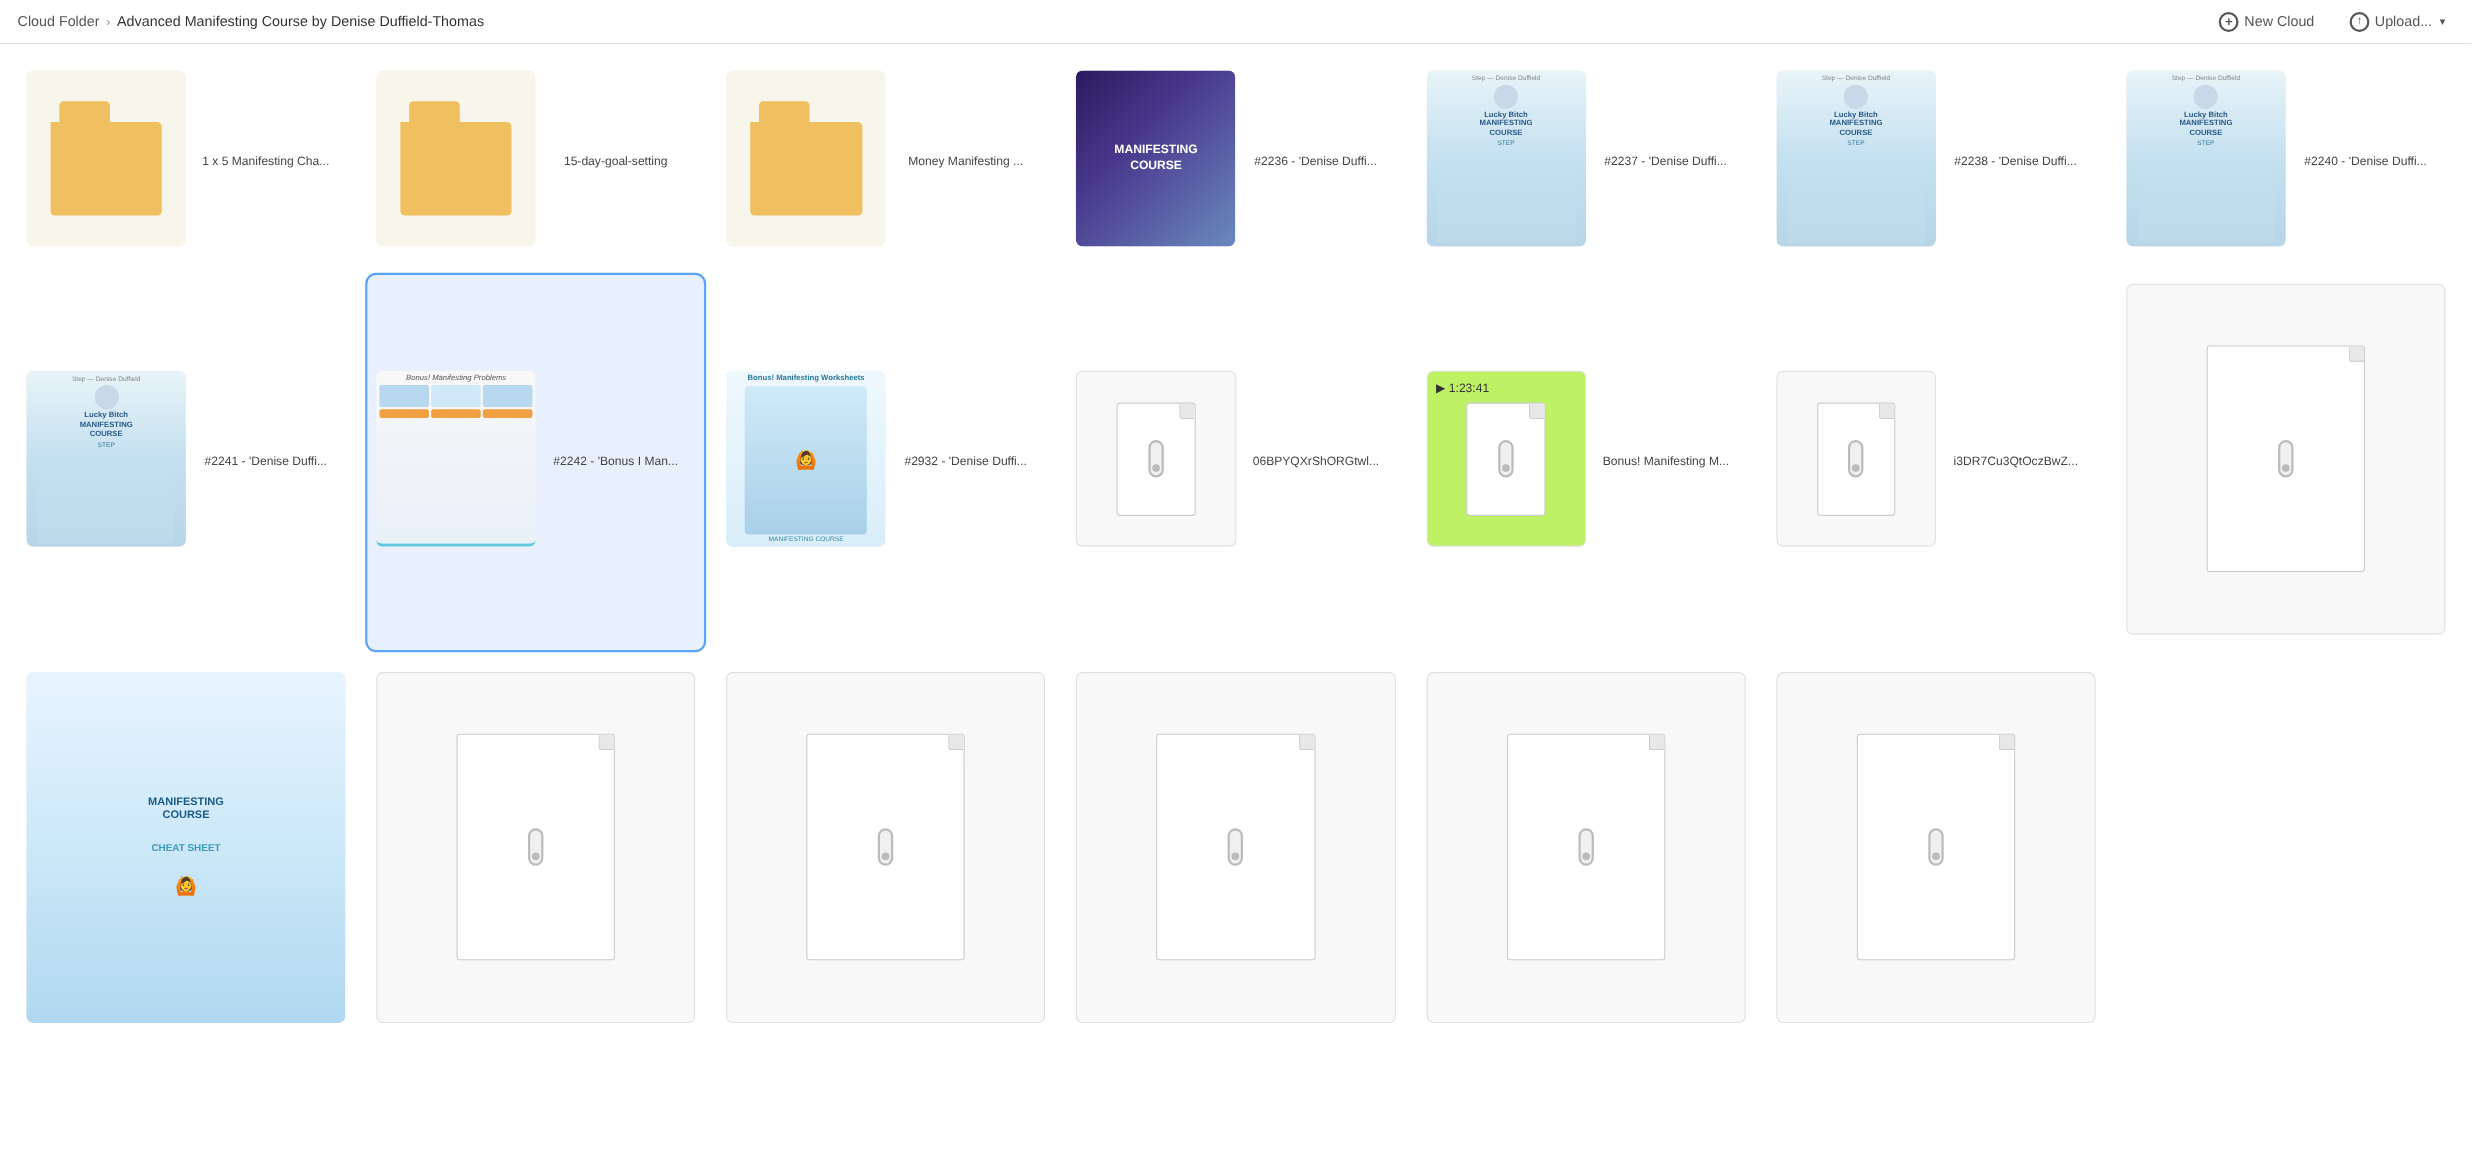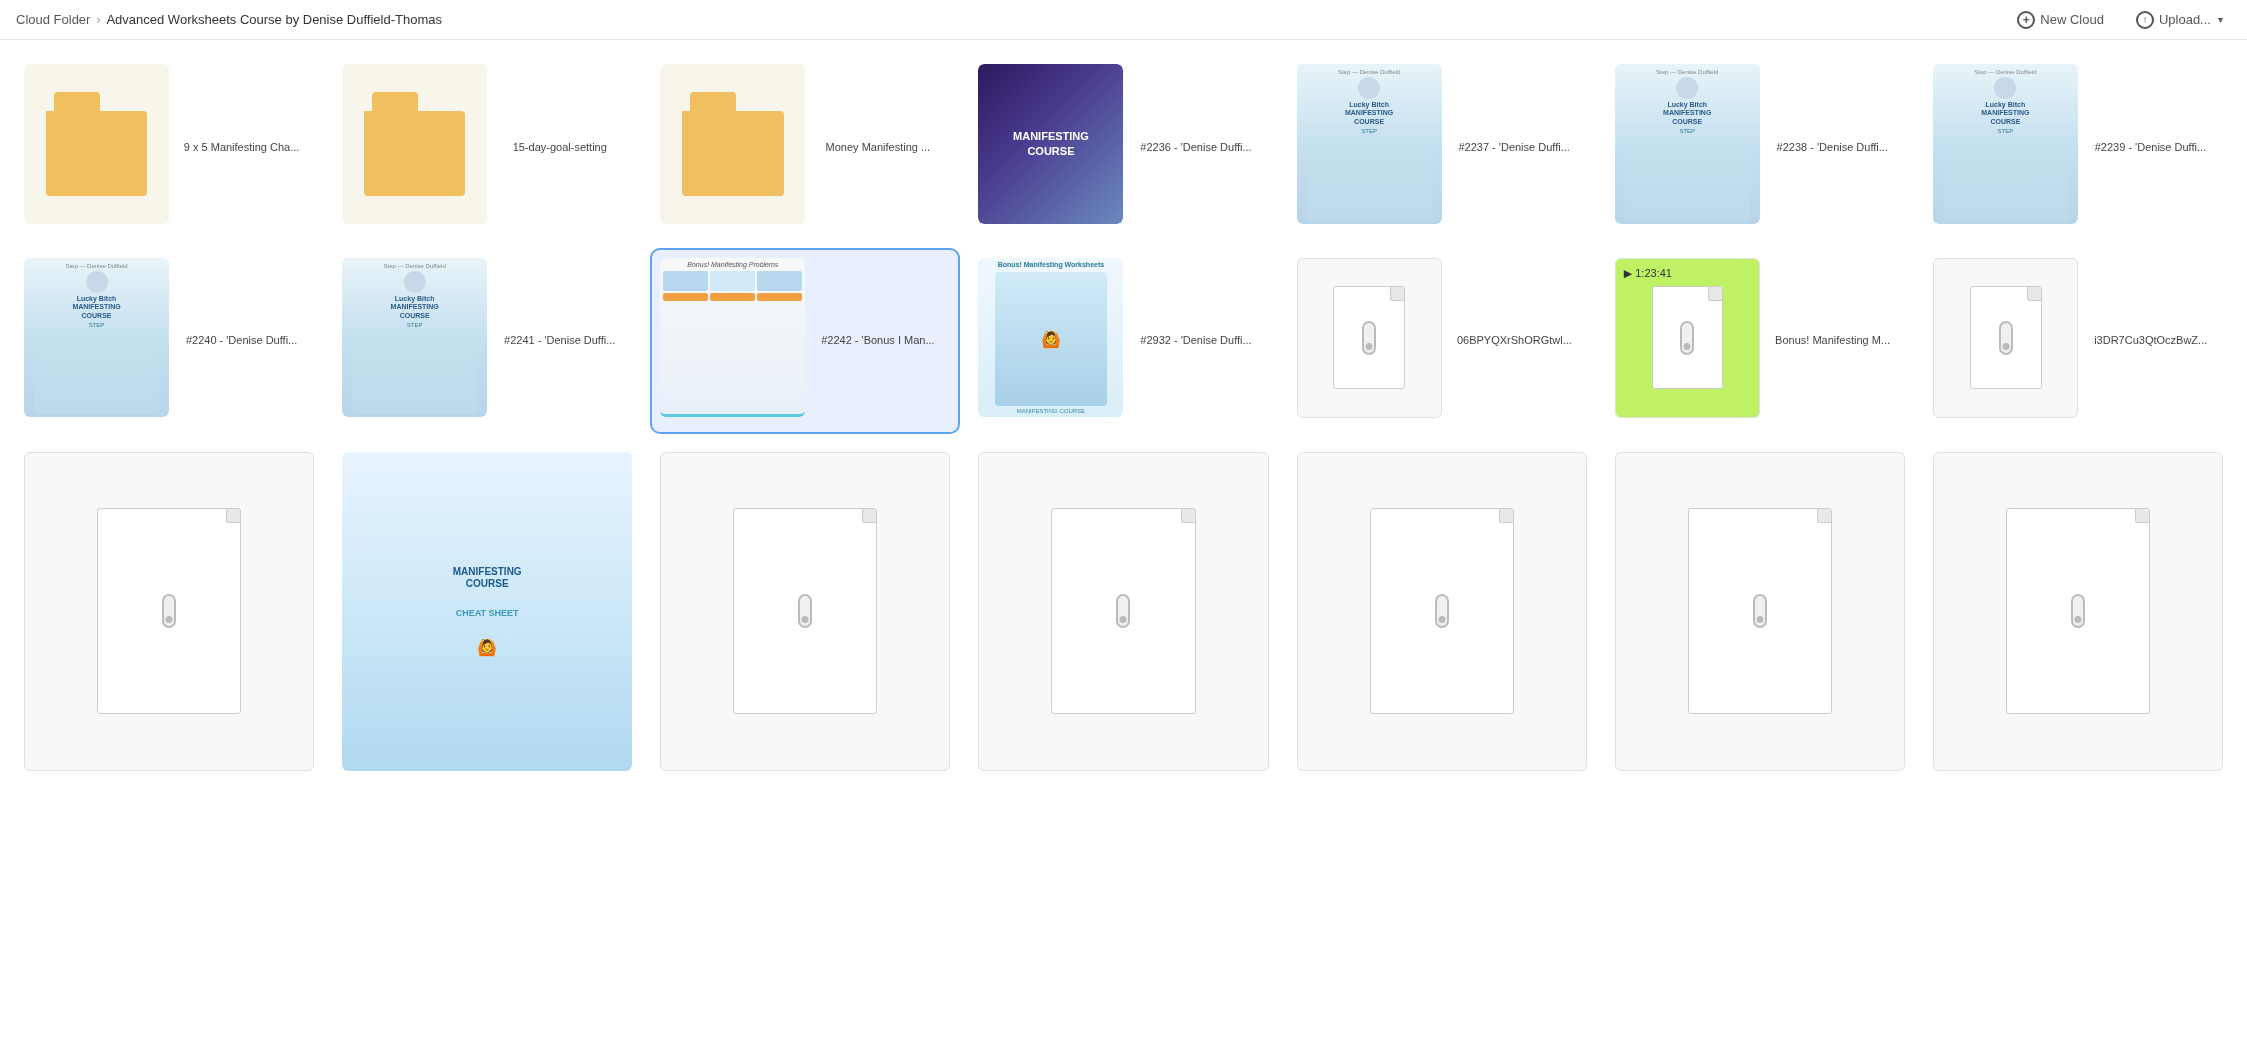--- a/index.html
+++ b/index.html
@@ -196,21 +196,21 @@
       border-bottom: 3px solid #5ec8e0;
     }
   </style>
 </head>
 <body>
 
 <div class="header">
   <div class="breadcrumb">
     <span class="breadcrumb-link">Cloud Folder</span>
     <span class="breadcrumb-sep">›</span>
-    <span class="breadcrumb-current">Advanced Worksheets Course by Denise Duffield-Thomas</span>
+    <span class="breadcrumb-current">Advanced Manifesting Course by Denise Duffield-Thomas</span>
   </div>
   <div class="header-actions">
     <button class="btn-action">
       <span class="circle-icon">+</span>
       <span>New Cloud</span>
     </button>
     <button class="btn-action">
       <span class="up-icon">↑</span>
       <span>Upload...</span>
       <span style="font-size:10px; margin-left:2px;">▾</span>
@@ -219,21 +219,21 @@
 </div>
 
 <div class="file-grid" id="file-grid">
 <div class="file-card">
       <div class="file-thumb" style="background: rgb(248, 245, 234);">
         <div class="folder-icon">
           <div class="folder-tab"></div>
           <div class="folder-body"></div>
         </div>
       </div>
-      <span class="file-name">9 x 5 Manifesting Cha...</span>
+      <span class="file-name">1 x 5 Manifesting Cha...</span>
     </div>
     <div class="file-card">
       <div class="file-thumb" style="background: rgb(248, 245, 234);">
         <div class="folder-icon">
           <div class="folder-tab"></div>
           <div class="folder-body"></div>
         </div>
       </div>
       <span class="file-name">15-day-goal-setting</span>
     </div>
@@ -281,44 +281,32 @@
     <div class="file-card">
       <div class="file-thumb">
         <div class="card-step">
       <div style="font-size:6px;color:#888;text-align:center;margin-top:2px;">Step — Denise Duffield</div>
       <div class="mini-circle" style="width:22px;height:22px;border-radius:50%;background:#c8d8e8;margin:2px auto;"></div>
       <div style="font-size:7px;text-align:center;color:#2a5a8a;font-weight:bold;line-height:1.2;">Lucky Bitch<br>MANIFESTING<br>COURSE</div>
       <div style="font-size:6px;text-align:center;color:#3a7a9a;margin-top:2px;">STEP</div>
       <div style="flex:1;background:rgba(200,230,240,0.3);width:90%;border-radius:3px;margin-top:2px;"></div>
     </div>
       </div>
-      <span class="file-name">#2239 - 'Denise Duffi...</span>
+      <span class="file-name">#2240 - 'Denise Duffi...</span>
     </div>
     <div class="file-card">
       <div class="file-thumb">
         <div class="card-step">
       <div style="font-size:6px;color:#888;text-align:center;margin-top:2px;">Step — Denise Duffield</div>
       <div class="mini-circle" style="width:22px;height:22px;border-radius:50%;background:#c8d8e8;margin:2px auto;"></div>
       <div style="font-size:7px;text-align:center;color:#2a5a8a;font-weight:bold;line-height:1.2;">Lucky Bitch<br>MANIFESTING<br>COURSE</div>
       <div style="font-size:6px;text-align:center;color:#3a7a9a;margin-top:2px;">STEP</div>
       <div style="flex:1;background:rgba(200,230,240,0.3);width:90%;border-radius:3px;margin-top:2px;"></div>
     </div>
       </div>
-      <span class="file-name">#2240 - 'Denise Duffi...</span>
-    </div>
-    <div class="file-card">
-      <div class="file-thumb">
-        <div class="card-step">
-      <div style="font-size:6px;color:#888;text-align:center;margin-top:2px;">Step — Denise Duffield</div>
-      <div class="mini-circle" style="width:22px;height:22px;border-radius:50%;background:#c8d8e8;margin:2px auto;"></div>
-      <div style="font-size:7px;text-align:center;color:#2a5a8a;font-weight:bold;line-height:1.2;">Lucky Bitch<br>MANIFESTING<br>COURSE</div>
-      <div style="font-size:6px;text-align:center;color:#3a7a9a;margin-top:2px;">STEP</div>
-      <div style="flex:1;background:rgba(200,230,240,0.3);width:90%;border-radius:3px;margin-top:2px;"></div>
-    </div>
-      </div>
       <span class="file-name">#2241 - 'Denise Duffi...</span>
     </div>
     <div class="file-card selected has-border-bottom">
       <div class="file-thumb">
         <div class="card-bonus">
       <div style="font-size:7px;color:#555;text-align:center;font-style:italic;">Bonus! Manifesting Problems</div>
       <div style="display:grid;grid-template-columns:1fr 1fr 1fr;gap:2px;margin-top:3px;width:100%;">
         <div style="background:#b8d8f0;border-radius:2px;height:20px;"></div>
         <div style="background:#d0e8f8;border-radius:2px;height:20px;"></div>
         <div style="background:#b8d8f0;border-radius:2px;height:20px;"></div>

